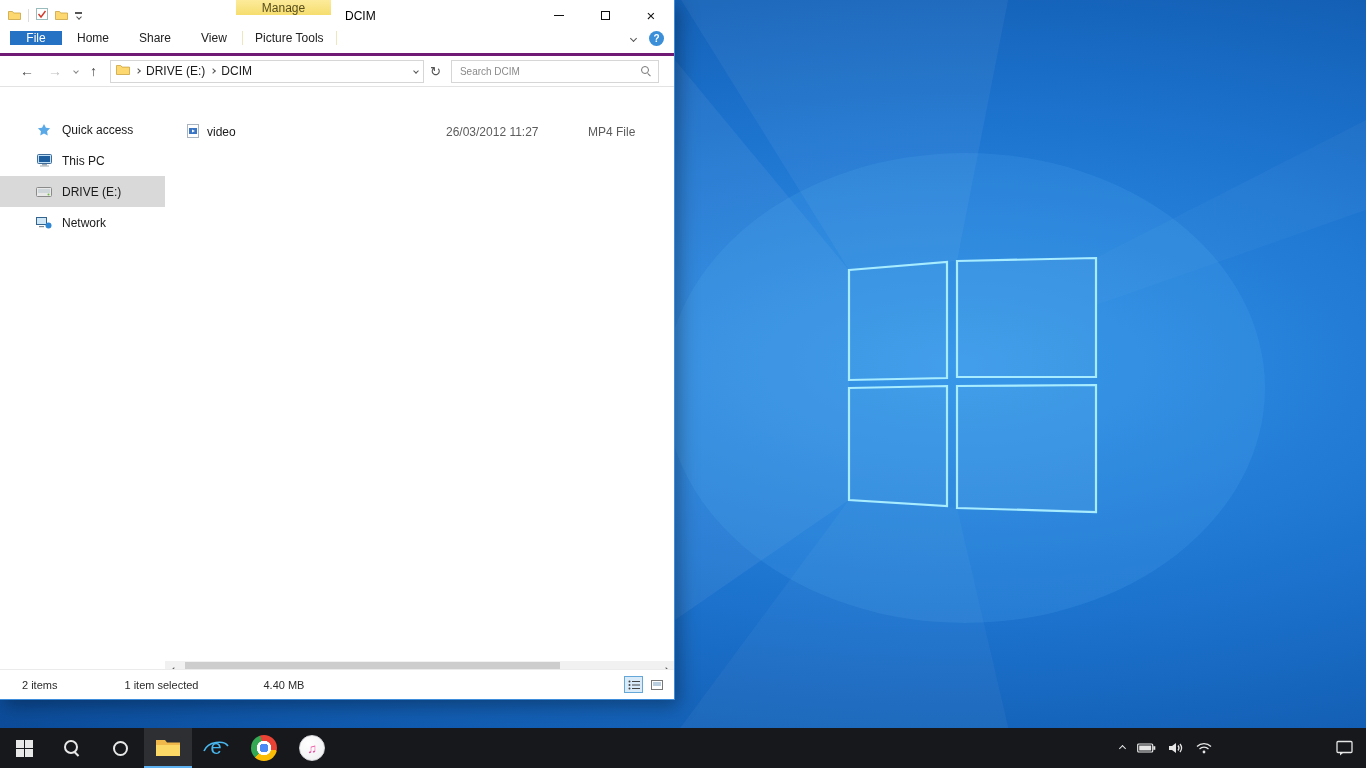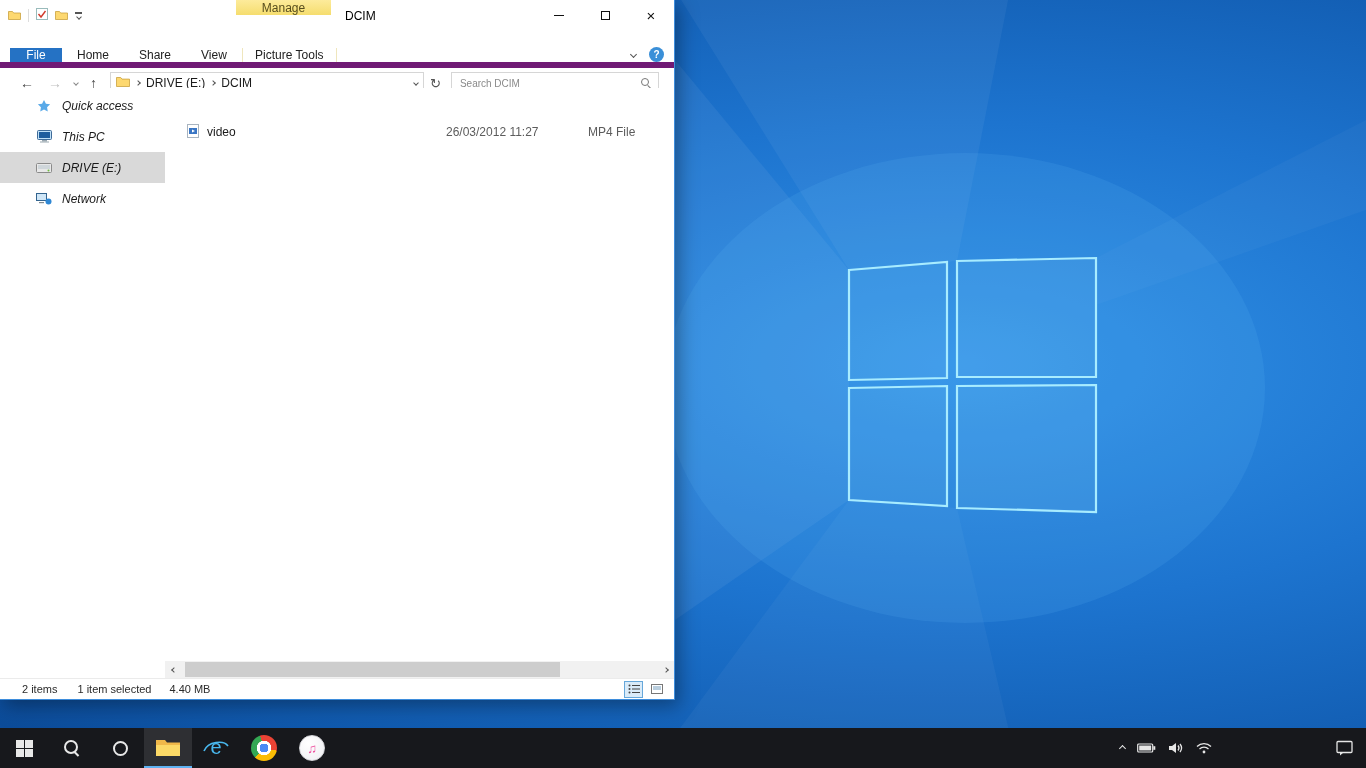--- a/index.html
+++ b/index.html
@@ -25,21 +25,21 @@
     background:linear-gradient(#fdeb9b,#f5dd6e);display:flex;align-items:center;justify-content:center;
     color:#584e1e;}
   .wtitle{position:absolute;left:345px;top:9px;color:#000;}
   .win-controls{position:absolute;right:0;top:0;display:flex;height:31px;}
   .wc{width:46px;height:31px;display:flex;align-items:center;justify-content:center;background:#fff;cursor:default;}
   .min-glyph{display:block;width:10px;height:1px;background:#111;}
   .max-glyph{display:block;width:9px;height:9px;border:1px solid #111;}
   .close-glyph{font-size:15px;line-height:1;color:#111;}
 
   
-  .tabrow{position:relative;height:25px;display:flex;align-items:flex-end;border-bottom:6px solid #701a75;margin-top:12px;}
+  .tabrow{position:relative;height:25px;display:flex;align-items:flex-start;border-bottom:3px solid #701a75;}
   .file-tab{width:52px;margin-left:10px;background:#2572c4;color:#fff;display:flex;align-items:center;justify-content:center;}
   .rtab{padding:0 15px;display:flex;align-items:center;color:#222;}
   .rtab.contextual{width:95px;padding:0;justify-content:center;border-left:1px solid #efe6bd;border-right:1px solid #efe6bd;}
   .ribbon-right{margin-left:auto;display:flex;align-items:center;gap:13px;padding-right:10px;}
   .help{width:15px;height:15px;border-radius:50%;background:#3a8fd8;color:#fff;font-size:10px;font-weight:bold;
     display:flex;align-items:center;justify-content:center;}
 
   
   .chev{display:inline-block;width:5px;height:5px;border-right:1.4px solid #555;border-bottom:1.4px solid #555;}
   .chev.down{transform:rotate(45deg);}
@@ -58,21 +58,21 @@
   .refresh{margin-left:6px;font-size:13px;color:#555;}
   .search{margin-left:10px;width:208px;height:23px;border:1px solid #d6d6d6;display:flex;align-items:center;padding:0 6px;background:#fff;}
   .search input{border:none;outline:none;flex:1;font-size:10px;color:#333;font-family:inherit;background:transparent;}
   .search input::placeholder{color:#8a8a8a;}
   .mag{position:relative;width:12px;height:12px;flex:none;}
   .mag::before{content:"";position:absolute;left:1px;top:1px;width:6px;height:6px;border:1.4px solid #777;border-radius:50%;}
   .mag::after{content:"";position:absolute;left:8px;top:8px;width:4px;height:1.4px;background:#777;transform:rotate(45deg);transform-origin:0 0;}
 
   
   .main{position:absolute;top:88px;left:0;right:0;bottom:21px;display:flex;background:#fff;}
-  .sidebar{width:165px;flex:none;padding-top:2px;font-style:italic;}
+  .sidebar{width:165px;flex:none;padding-top:26px;}
   .side-item{height:31px;display:flex;align-items:center;padding-left:36px;gap:10px;color:#1a1a1a;cursor:default;}
   .side-item .sicon{width:16px;display:flex;justify-content:center;flex:none;}
   .side-item.sel{background:#d9d9d9;}
   .filearea{flex:1;position:relative;}
   .headers{position:absolute;top:4px;left:0;right:0;height:22px;color:#454545;}
   .hname{position:absolute;left:20px;top:10px;}
   .hsort{position:absolute;left:140px;top:2px;}
   .hdate{position:absolute;left:281px;top:10px;}
   .htype{position:absolute;left:421px;top:10px;}
   .hsep{position:absolute;top:4px;width:1px;height:20px;background:#e5e5e5;}
@@ -81,22 +81,22 @@
   .row.selected{background:#cce8ff;outline:1px solid #a9d9fb;}
   .row .ficon{position:absolute;left:4px;top:4px;}
   .row .rname{position:absolute;left:24px;top:4px;}
   .row .rdate{position:absolute;left:263px;top:4px;color:#5c5c5c;}
   .row .rtype{position:absolute;left:405px;top:4px;right:0;color:#5c5c5c;white-space:nowrap;overflow:hidden;}
   .hscroll{position:absolute;left:0;right:0;bottom:0;height:17px;background:#f1f1f1;}
   .hs-arrow{position:absolute;top:0;width:17px;height:17px;display:flex;align-items:center;justify-content:center;}
   .hs-thumb{position:absolute;left:20px;top:1px;width:375px;height:15px;background:#cdcdcd;}
 
   
-  .statusbar{position:absolute;left:0;right:0;bottom:0;height:21px;border-top:1px solid #ebebeb;
-    display:flex;align-items:center;font-size:11px;color:#2b2b2b;background:#fff;}
+  .statusbar{position:absolute;left:0;right:0;bottom:0;height:30px;border-top:1px solid #ebebeb;
+    display:flex;align-items:center;font-size:11px;color:#2b2b2b;background:#fff;gap:47px;}
   .sb-items{margin-left:22px;}
   .sb-sel{margin-left:20px;}
   .sb-size{margin-left:18px;}
   .views{margin-left:auto;margin-right:8px;display:flex;gap:4px;}
   .viewbtn{width:19px;height:17px;display:flex;align-items:center;justify-content:center;border:1px solid transparent;}
   .viewbtn.active{border-color:#66a7da;background:#d9ebf9;}
 
   
   .taskbar{position:absolute;left:0;right:0;bottom:0;height:40px;background:#17181c;z-index:5;
     display:flex;align-items:center;}

